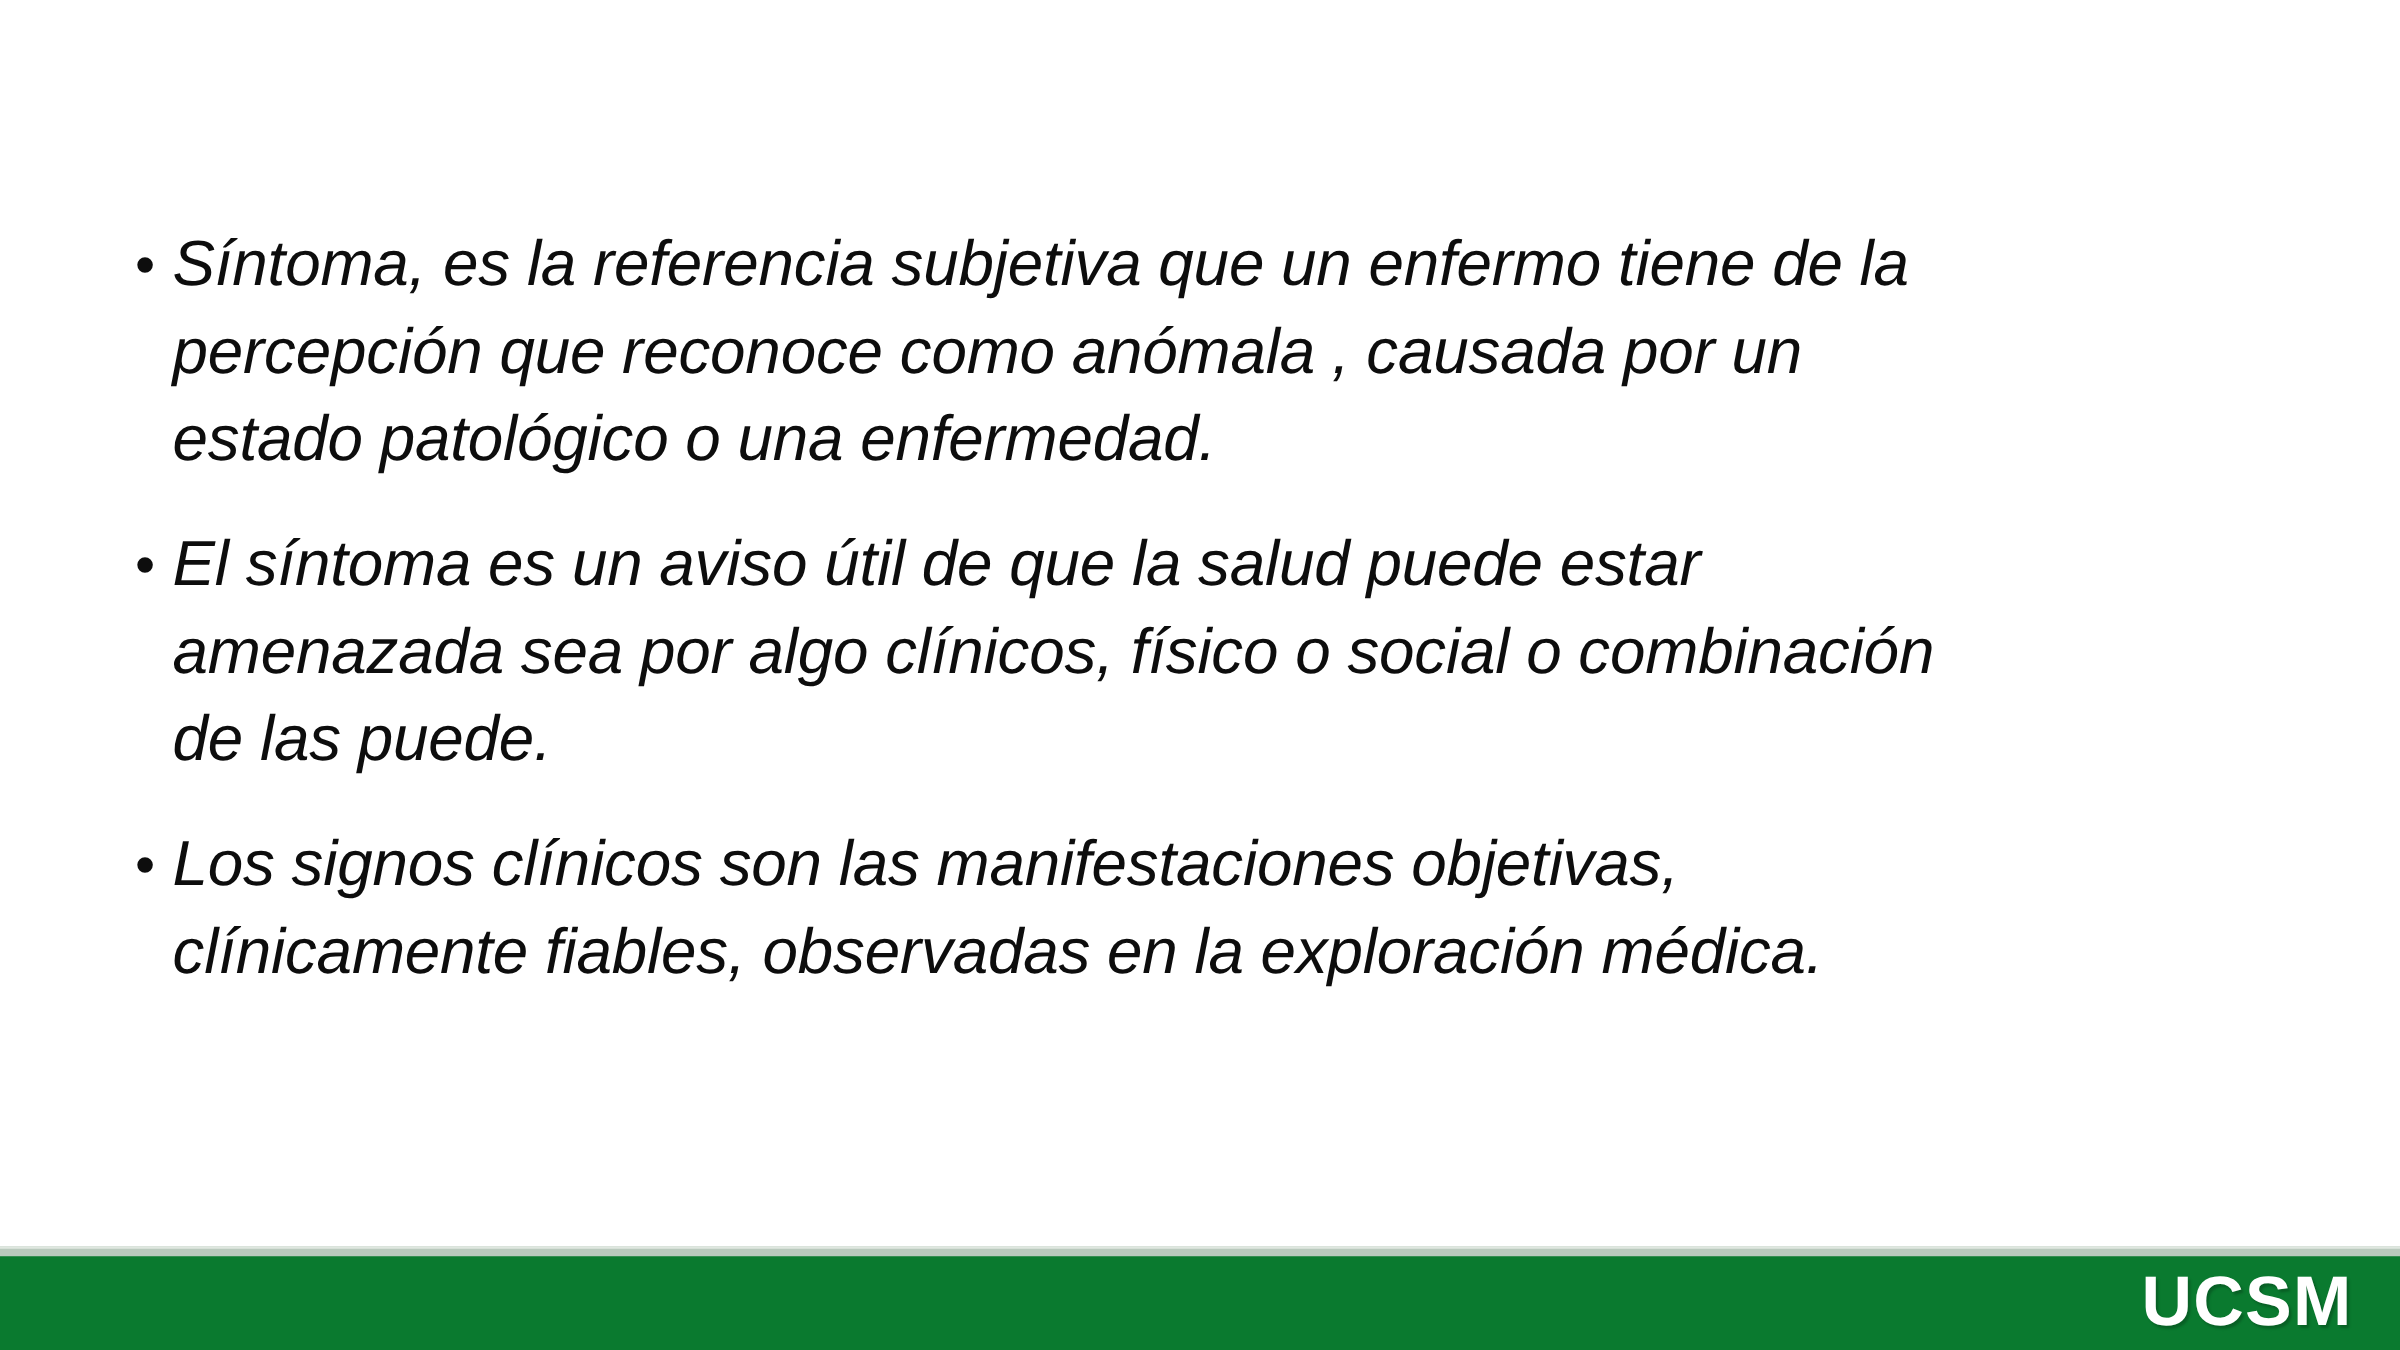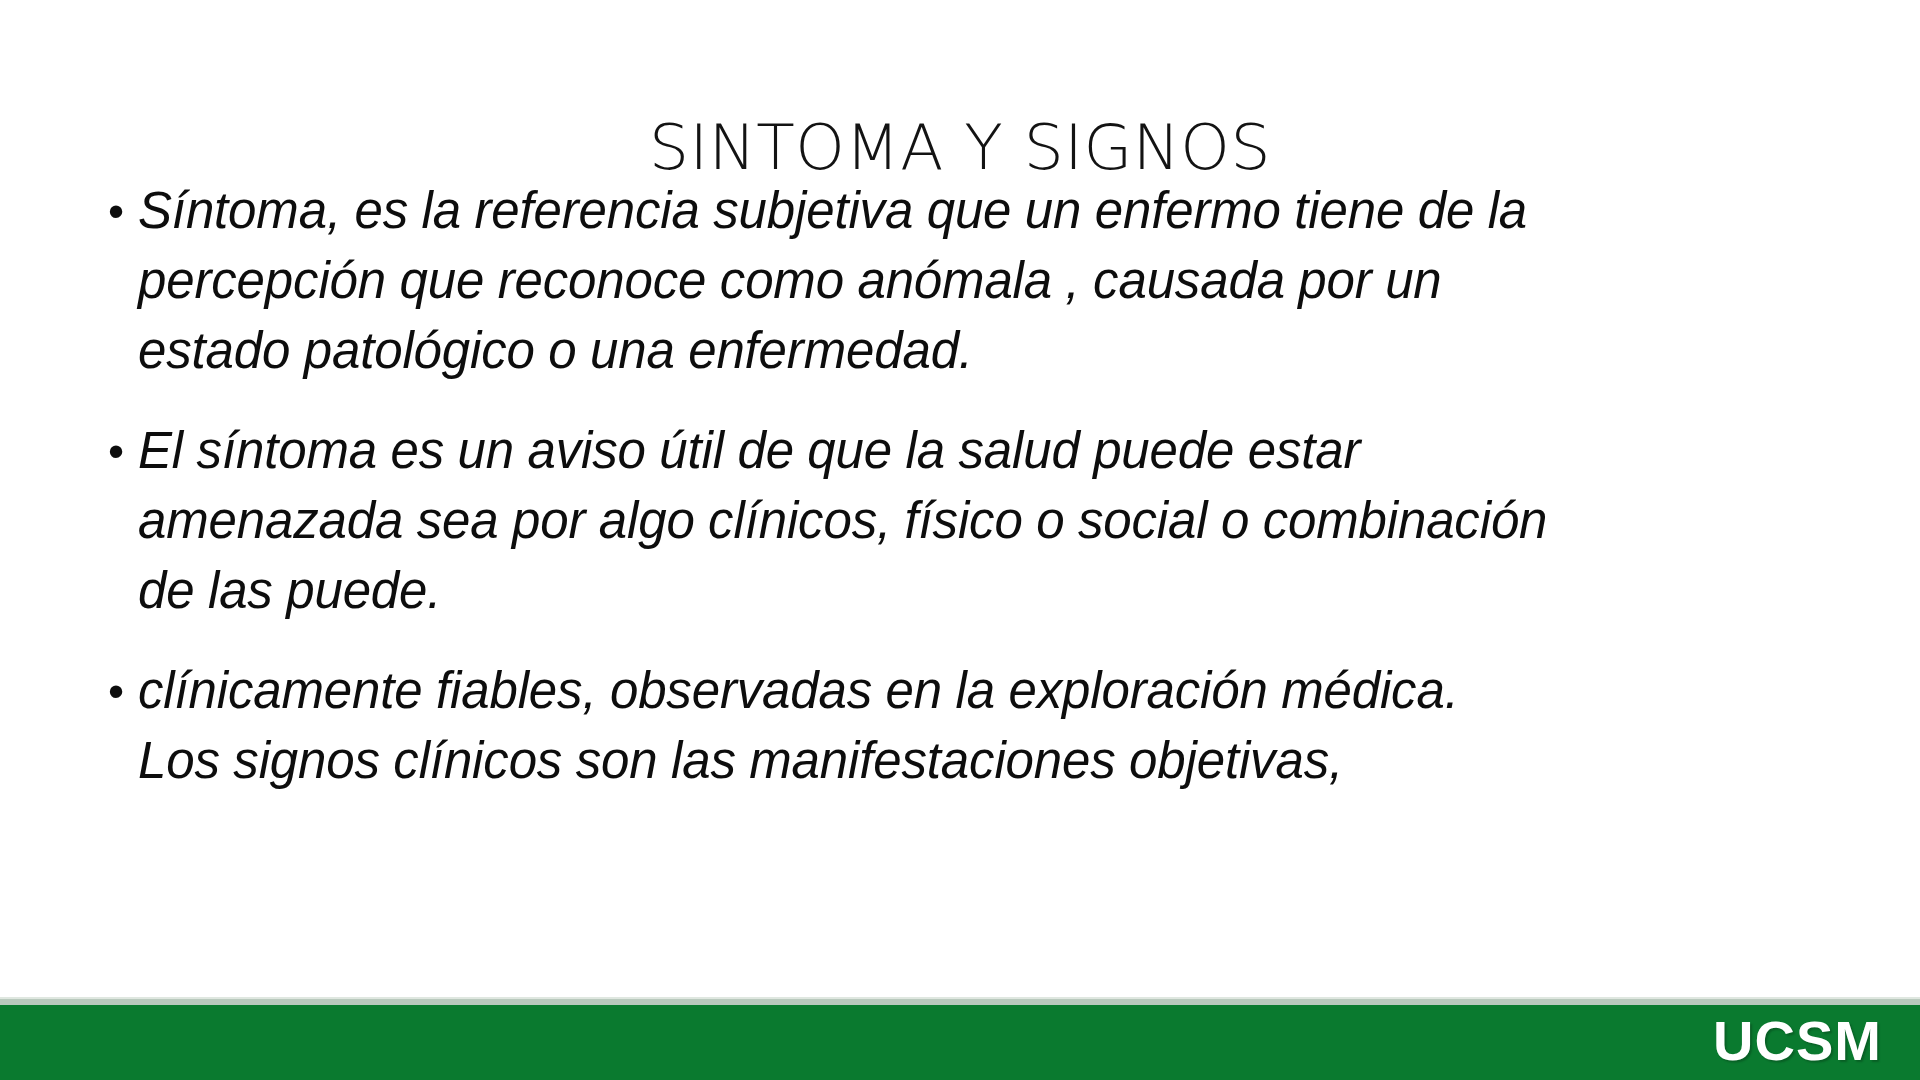--- a/index.html
+++ b/index.html
@@ -101,21 +101,20 @@
     letter-spacing: 1px;
     text-shadow: 2px 2px 2px rgba(0,0,0,0.22);
     margin-left: 33px;
   }
 </style>
 </head>
 <body>
 
 <div id="slide">
 
-  <h1 id="slide-title">SINTOMA Y SIGNOS</h1>
 
   <div id="body-content">
 
     <div class="bullet-row">
       <span class="bullet-marker">•</span>
       <span class="bullet-text">
         <span class="ln">Síntoma, es la referencia subjetiva que un enfermo tiene de la</span>
         <span class="ln">percepción que reconoce como anómala , causada por un</span>
         <span class="ln">estado patológico o una enfermedad.</span>
       </span>
@@ -126,22 +125,22 @@
       <span class="bullet-text">
         <span class="ln">El síntoma es un aviso útil de que la salud puede estar</span>
         <span class="ln">amenazada sea por algo clínicos, físico o social o combinación</span>
         <span class="ln">de las puede.</span>
       </span>
     </div>
 
     <div class="bullet-row">
       <span class="bullet-marker">•</span>
       <span class="bullet-text">
+        <span class="ln">Los signos clínicos son las manifestaciones objetivas,</span>
         <span class="ln">clínicamente fiables, observadas en la exploración médica.</span>
-        <span class="ln">Los signos clínicos son las manifestaciones objetivas,</span>
       </span>
     </div>
 
   </div>
 
   <div id="footer-separator"></div>
   <div id="footer-bar"></div>
   <div id="footer-logo">UCSM</div>
 
 </div>

